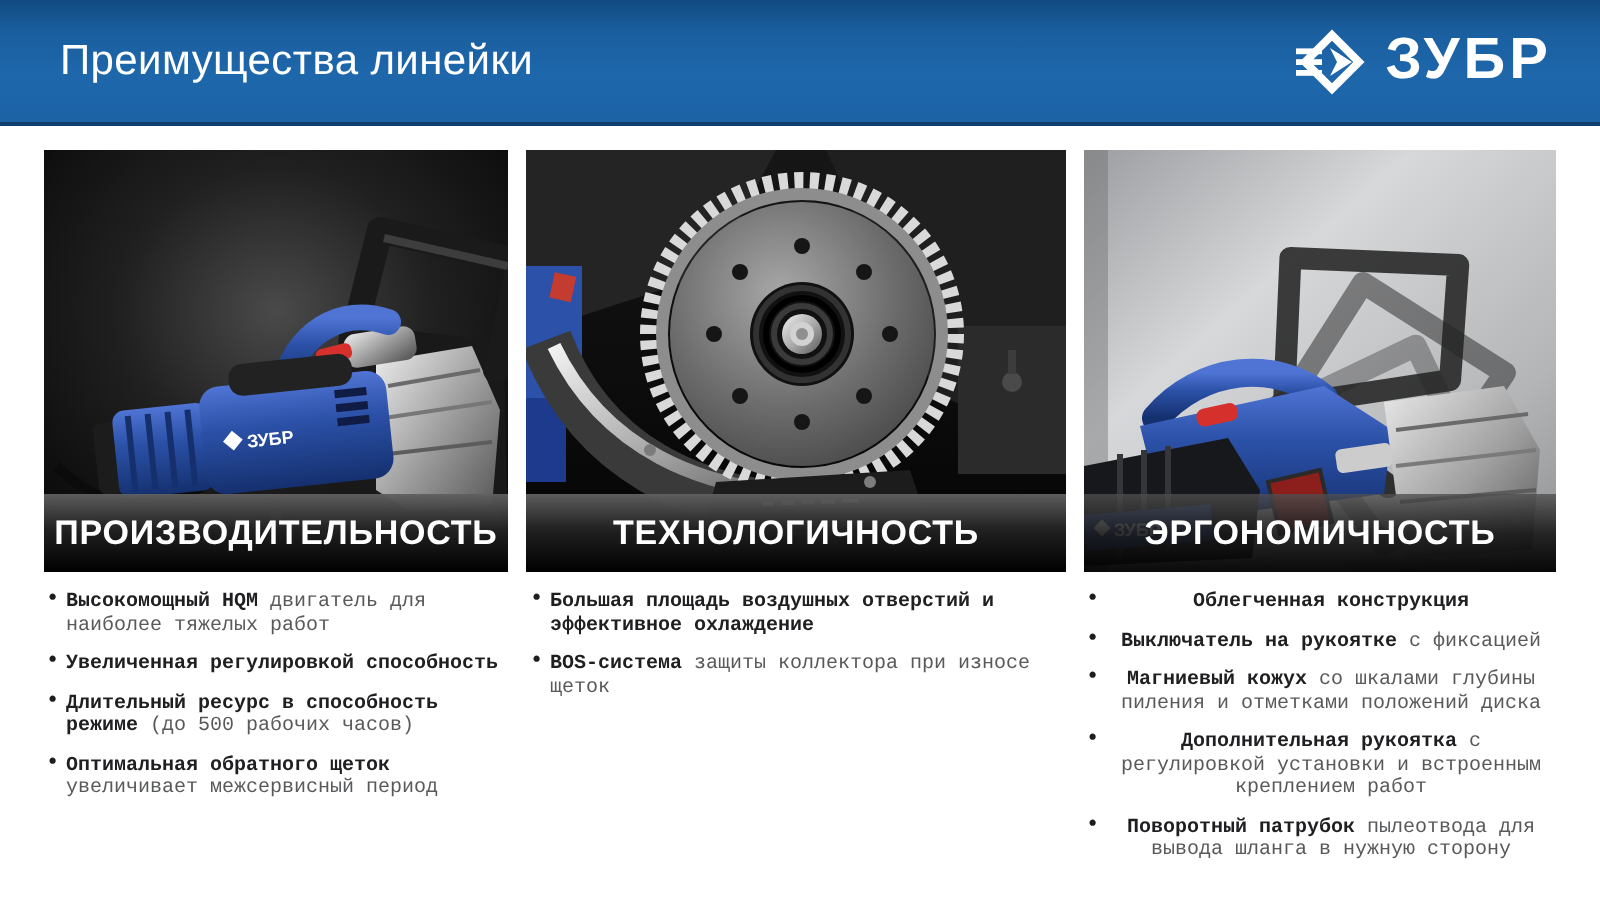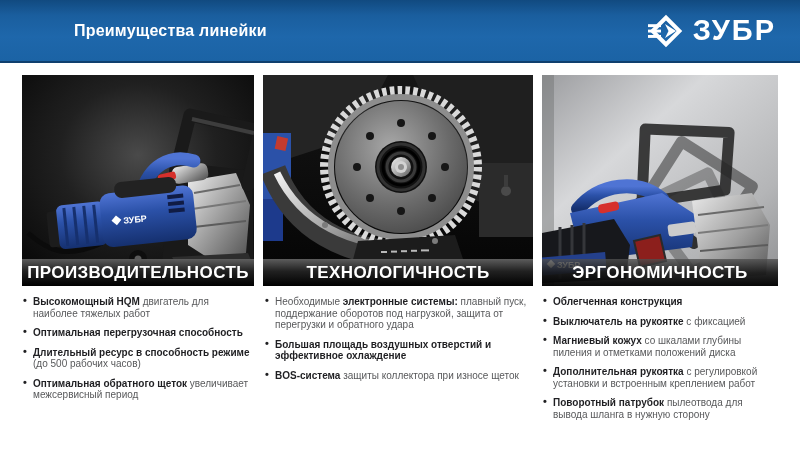--- a/index.html
+++ b/index.html
@@ -9,42 +9,42 @@
     -webkit-font-smoothing:antialiased;
   }
   
   .header{
     position:relative;height:61px;
     background:linear-gradient(180deg,#114a80 0%,#1a5e9e 25%,#1e67ab 60%,#1b63a5 100%);
     border-bottom:2px solid #0f3f6e;
   }
   .header-title{
     position:absolute;left:30px;top:50%;transform:translateY(-50%);
-    color:#ffffff;font-size:16px;font-weight:bold;letter-spacing:.2px;margin-left:44px;
+    color:#ffffff;font-size:21px;font-weight:normal;letter-spacing:.2px;
   }
   .brand{
     position:absolute;right:24px;top:50%;transform:translateY(-50%);
     display:flex;align-items:center;gap:7px;color:#fff;
   }
   .brand-text{font-size:29px;font-weight:bold;letter-spacing:2px;line-height:1;}
   
   .main{display:flex;justify-content:space-between;padding:12px 22px 0 22px;}
   .col{display:flex;flex-direction:column;}
-  .col1{width:232px;} .col2{width:270px;align-items:flex-end;} .col3{width:236px;}
+  .col1{width:232px;} .col2{width:270px;align-items:flex-end;} .col3{width:236px;text-align:center;}
   .photo{position:relative;height:211px;overflow:hidden;background:#0a0a0a;}
   .photo svg{display:block;}
   .banner{
-    position:absolute;left:0;right:0;bottom:0;height:27px;
+    position:absolute;left:0;right:0;bottom:0;height:39px;
     display:flex;align-items:center;justify-content:center;
     background:linear-gradient(180deg,rgba(96,96,96,.96) 0%,rgba(34,34,34,.97) 45%,rgba(0,0,0,1) 100%);
     color:#ffffff;font-weight:bold;font-size:17px;letter-spacing:.4px;white-space:nowrap;
   }
   
   .bullets{list-style:none;margin:10px 0 0 0;padding:0;
-    font-size:10px;line-height:11.5px;color:#58595b;}
+    font-size:10px;line-height:11.5px;color:#58595b;font-family:Liberation Mono, monospace;}
   .bullets li{position:relative;padding-left:11px;margin-bottom:8px;}
   .bullets li::before{content:"\2022";position:absolute;left:1px;top:-1px;
     color:#1e1e20;font-weight:bold;font-size:11px;}
   .bd{color:#1f1f22;font-weight:bold;}
   .col1 .bullets li{max-width:224px;}
   .col2 .bullets li{max-width:258px;}
   .col3 .bullets li{max-width:228px;}
 </style>
 </head>
 <body>
@@ -119,21 +119,21 @@
           <rect x="148" y="131" width="16" height="4" fill="#101c45"></rect>
           <rect x="148" y="138" width="16" height="4" fill="#101c45"></rect>
           <rect x="92" y="140" width="7" height="7" transform="rotate(45 95 143)" fill="#ffffff"></rect>
           <text x="102" y="148" font-size="9" font-weight="bold" fill="#ffffff" font-family="Liberation Sans, sans-serif">ЗУБР</text>
         </g>
       </svg>
       <div class="banner">ПРОИЗВОДИТЕЛЬНОСТЬ</div>
     </div>
     <ul class="bullets">
       <li><span></span><span class="bd">Высокомощный HQM</span><span> двигатель для наиболее тяжелых работ</span></li>
-      <li><span></span><span class="bd">Оптимальная перегрузочная способность</span><span></span></li>
+      <li><span></span><span class="bd">Увеличенная регулировкой способность</span><span></span></li>
       <li><span></span><span class="bd">Длительный ресурс в способность режиме</span><span> (до 500 рабочих часов)</span></li>
       <li><span></span><span class="bd">Оптимальная обратного щеток</span><span> увеличивает межсервисный период</span></li>
     </ul>
   </div>
 
   <div class="col col2">
     <div class="photo">
       <svg width="270" height="211" viewBox="0 0 270 211">
         <defs>
           <radialGradient id="discFace" cx="42%" cy="35%" r="80%">
@@ -194,21 +194,20 @@
           <rect x="138" y="175.2" width="6" height="2"></rect>
             <rect x="148" y="174.8" width="6" height="2"></rect>
           <rect x="158" y="174.4" width="8" height="2"></rect>
         </g>
         <circle cx="62" cy="150" r="3" fill="#7c7c7c"></circle>
           <circle cx="172" cy="166" r="3" fill="#7c7c7c"></circle>
       </svg>
       <div class="banner">ТЕХНОЛОГИЧНОСТЬ</div>
     </div>
     <ul class="bullets">
-      <li><span>Необходимые </span><span class="bd">электронные системы:</span><span> плавный пуск, поддержание оборотов под нагрузкой, защита от перегрузки и обратного удара</span></li>
       <li><span></span><span class="bd">Большая площадь воздушных отверстий и эффективное охлаждение</span><span></span></li>
       <li><span></span><span class="bd">BOS-система</span><span> защиты коллектора при износе щеток</span></li>
     </ul>
   </div>
 
   <div class="col col3">
     <div class="photo">
       <svg width="236" height="211" viewBox="0 0 236 211">
         <defs>
           <linearGradient id="bg3" x1="0" y1="0" x2="1" y2="1">

